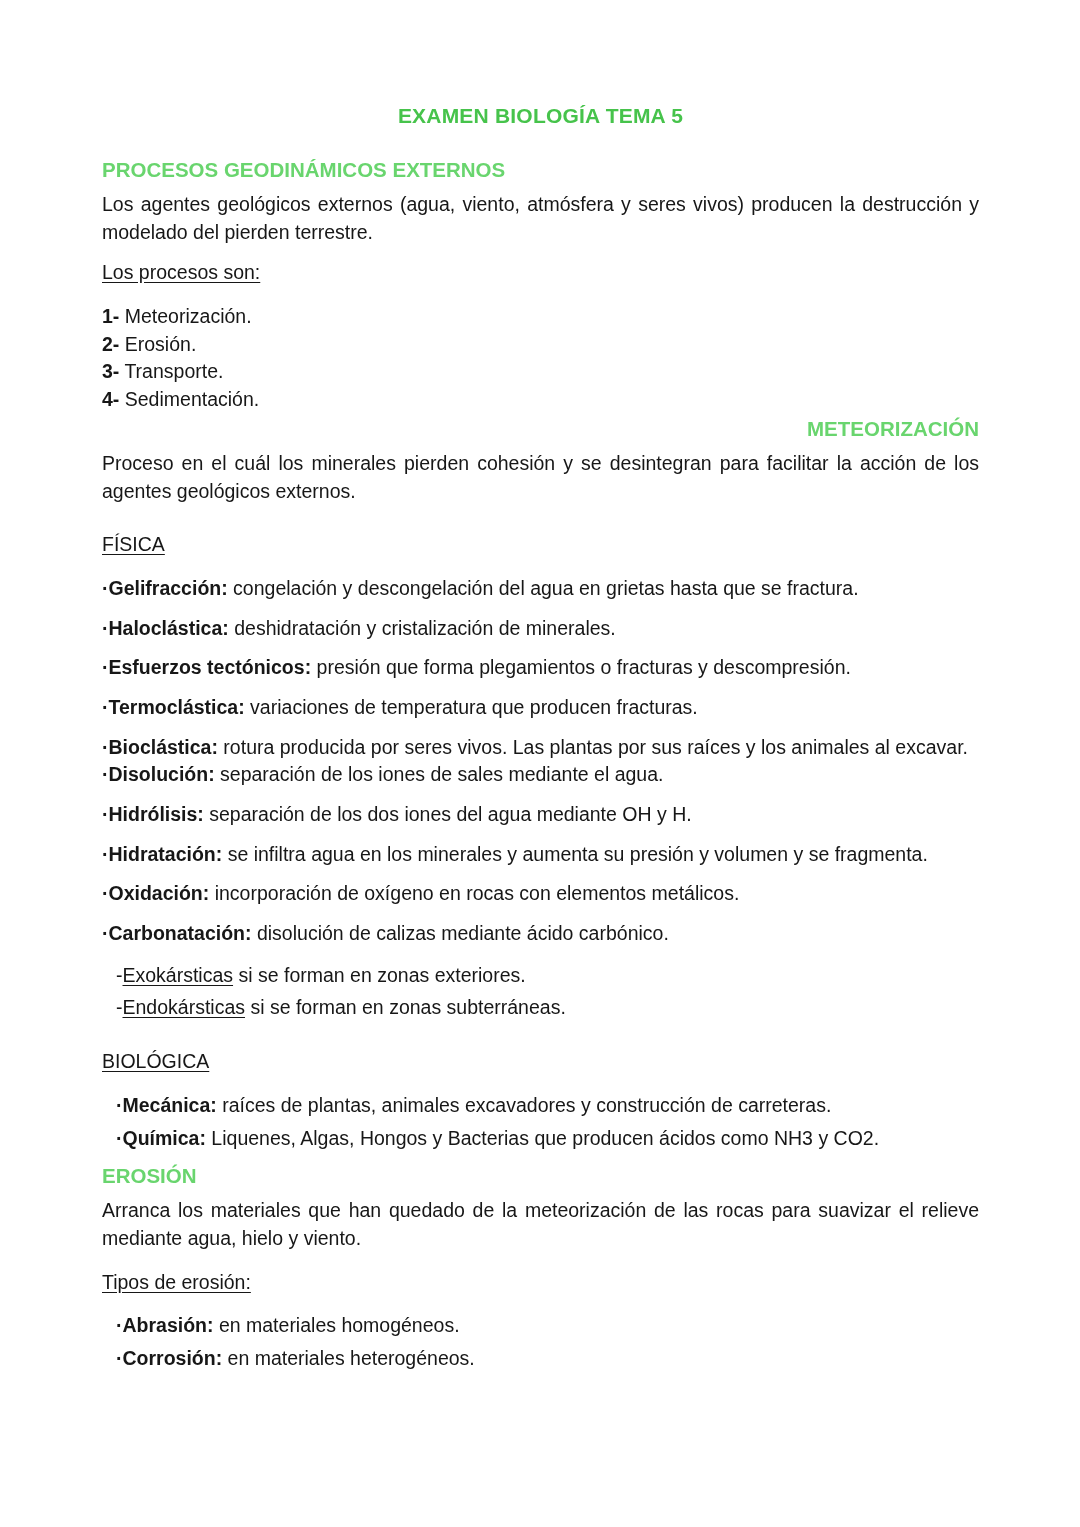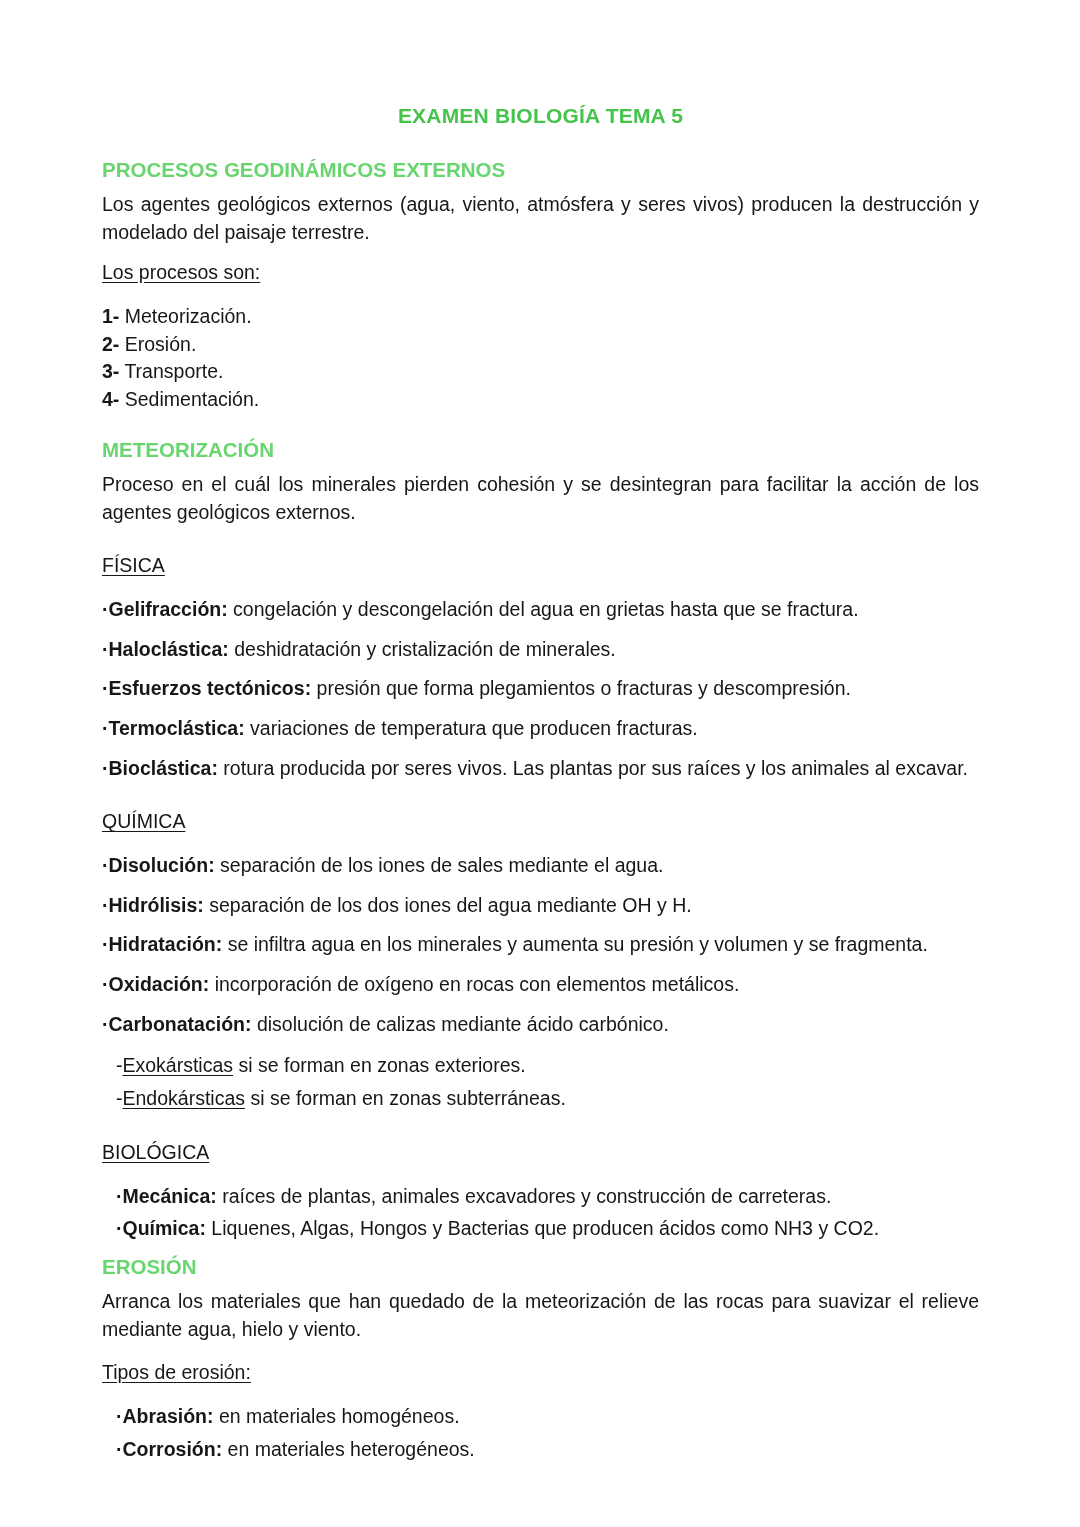--- a/index.html
+++ b/index.html
@@ -43,52 +43,51 @@
     text-underline-offset: 3px;
     margin: 0 0 16px 0;
   }
   .ulabel.sub { margin: 26px 0 16px 0; }
   .numlist p { margin: 0; }
   .bullets.loose > p { margin-bottom: 12px; }
   .bullets.tight > p { margin-bottom: 5px; margin-left: 14px; }
   .bullets > p:last-child { margin-bottom: 0; }
   b { font-weight: bold; }
   .u { text-decoration: underline; text-underline-offset: 3px; }
-  .after-list { margin-top: 24px; }
+  .after-list { margin-top: 3px; text-align: right; }
 </style>
 </head>
 <body>
 
 <div class="page">
 
   <h1 class="doc-title">EXAMEN BIOLOGÍA TEMA 5</h1>
 
   <h2 class="green-heading first">PROCESOS GEODINÁMICOS EXTERNOS</h2>
-  <p class="body just intro">Los agentes geológicos externos (agua, viento, atmósfera y seres vivos) producen la destrucción y modelado del paisaje terrestre.</p>
+  <p class="body just intro">Los agentes geológicos externos (agua, viento, atmósfera y seres vivos) producen la destrucción y modelado del pierden terrestre.</p>
   <p class="body ulabel">Los procesos son:</p>
   <div class="numlist">
     <p class="body"><b>1-</b><span> Meteorización.</span></p>
     <p class="body"><b>2-</b><span> Erosión.</span></p>
     <p class="body"><b>3-</b><span> Transporte.</span></p>
     <p class="body"><b>4-</b><span> Sedimentación.</span></p>
   </div>
 
   <h2 class="green-heading after-list">METEORIZACIÓN</h2>
   <p class="body just intro">Proceso en el cuál los minerales pierden cohesión y se desintegran para facilitar la acción de los agentes geológicos externos.</p>
 
   <p class="body ulabel sub">FÍSICA</p>
   <div class="bullets loose">
     <p class="body just"><b>·Gelifracción:</b><span> congelación y descongelación del agua en grietas hasta que se fractura.</span></p>
     <p class="body just"><b>·Haloclástica:</b><span> deshidratación y cristalización de minerales.</span></p>
     <p class="body just"><b>·Esfuerzos tectónicos:</b><span> presión que forma plegamientos o fracturas y descompresión.</span></p>
     <p class="body just"><b>·Termoclástica:</b><span> variaciones de temperatura que producen fracturas.</span></p>
     <p class="body just"><b>·Bioclástica:</b><span> rotura producida por seres vivos. Las plantas por sus raíces y los animales al excavar.</span></p>
   </div>
 
-  <p class="body ulabel sub">QUÍMICA</p>
   <div class="bullets loose">
     <p class="body just"><b>·Disolución:</b><span> separación de los iones de sales mediante el agua.</span></p>
     <p class="body just"><b>·Hidrólisis:</b><span> separación de los dos iones del agua mediante OH y H.</span></p>
     <p class="body just"><b>·Hidratación:</b><span> se infiltra agua en los minerales y aumenta su presión y volumen y se fragmenta.</span></p>
     <p class="body just"><b>·Oxidación:</b><span> incorporación de oxígeno en rocas con elementos metálicos.</span></p>
     <p class="body just"><b>·Carbonatación:</b><span> disolución de calizas mediante ácido carbónico.</span></p>
   </div>
   <div class="bullets tight" style="margin-top:14px">
     <p class="body"><span>-</span><span class="u">Exokársticas</span><span> si se forman en zonas exteriores.</span></p>
     <p class="body"><span>-</span><span class="u">Endokársticas</span><span> si se forman en zonas subterráneas.</span></p>

